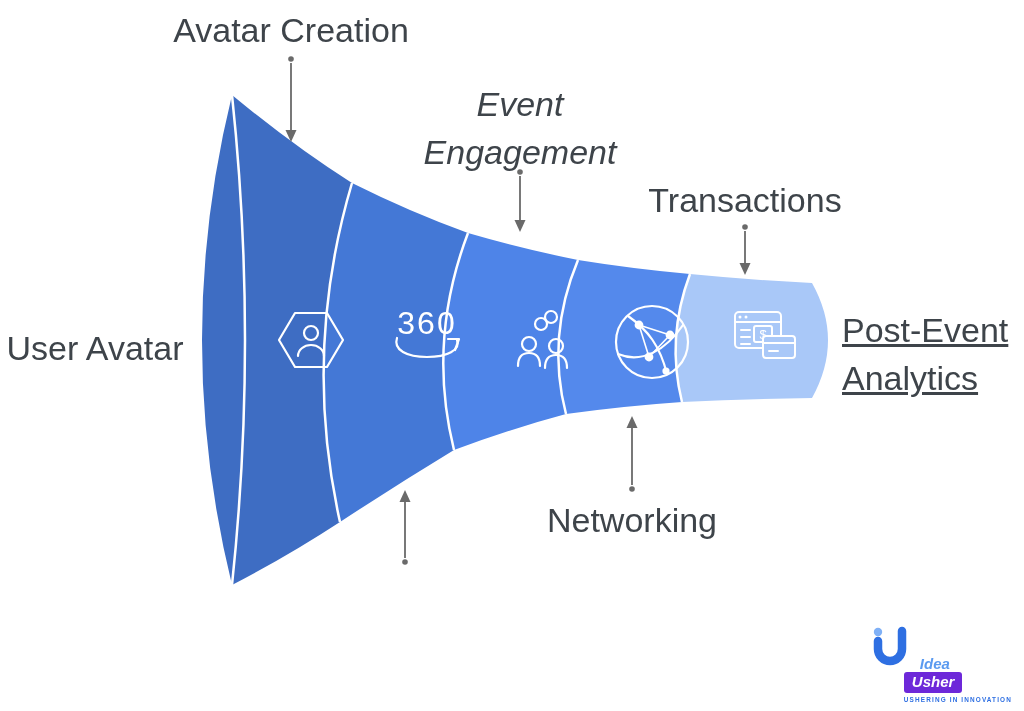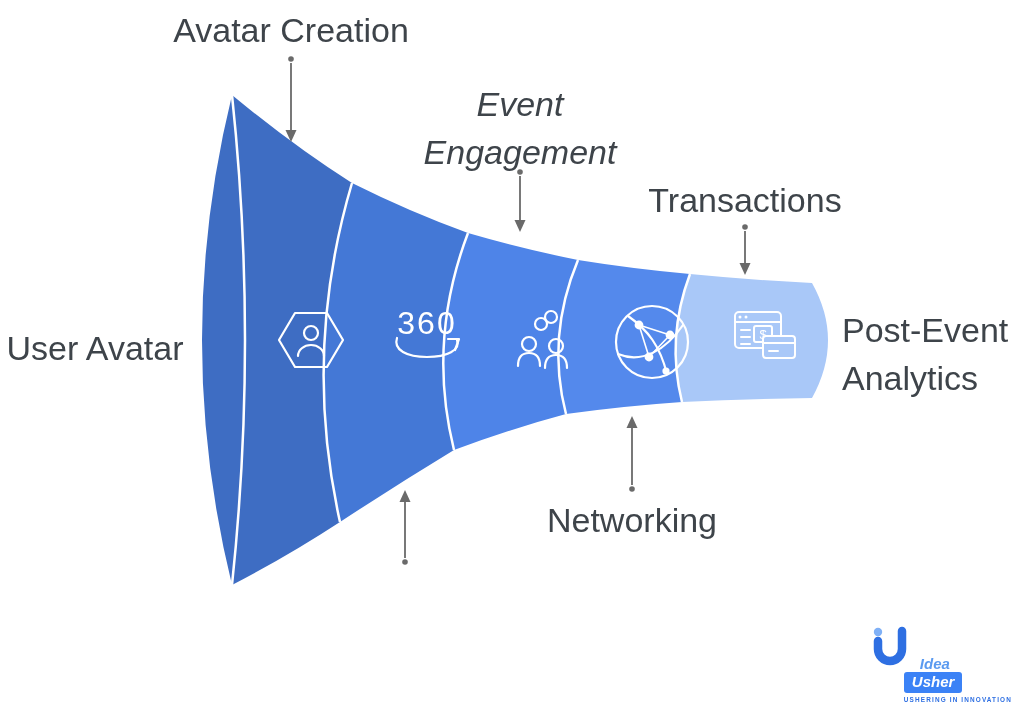--- a/index.html
+++ b/index.html
@@ -6,25 +6,25 @@
   html,body { width:1024px; height:711px; background:#ffffff; font-family:"Liberation Sans", sans-serif; }
   .canvas { position:relative; width:1024px; height:711px; background:#ffffff; overflow:hidden; }
   .canvas > svg.scene { position:absolute; left:0; top:0; }
   .label { position:absolute; font-size:34px; color:#3e444a; line-height:1.42; text-align:center; }
   .label-user-access        { left:0px;   top:324px; width:190px; }
   .label-avatar-creation    { left:166px; top:6px;   width:250px; }
   .label-event-engagement   { left:420px; top:80px;  width:200px;font-style:italic; }
   .label-transactions       { left:640px; top:176px; width:210px; }
   .label-immersive-environment { left:300px; top:570px; width:210px; }
   .label-networking         { left:530px; top:496px; width:204px;text-align:center; }
-  .label-post-event-analytics { left:842px; top:306px; width:175px; text-align:left; }
+  .label-post-event-analytics { left:842px; top:306px; width:175px; text-align:left;text-decoration:underline; }
   .logo { position:absolute; right:12px; bottom:8px; display:flex; align-items:flex-start; }
   .logo-text { display:flex; flex-direction:column; align-items:flex-start; margin-left:-6px;margin-top:33px; }
   .logo-idea { color:#5a9af0; font-weight:bold; font-style:italic; font-size:15px; line-height:1; margin-left:16px; }
-  .logo-usher { background:#3b82f6; color:#ffffff; font-weight:bold; font-style:italic; font-size:15px; line-height:1.15; padding:1px 8px 3px; border-radius:3px; margin-top:1px; }
+  .logo-usher { background:#6d28d9; color:#ffffff; font-weight:bold; font-style:italic; font-size:15px; line-height:1.15; padding:1px 8px 3px; border-radius:3px; margin-top:1px; }
   .logo-tagline { color:#2e6fe2; font-size:6.4px; font-weight:bold; letter-spacing:1.15px; margin-top:3px; white-space:nowrap; }
 </style>
 </head>
 <body>
 
 <div class="canvas">
 
   <svg class="scene" width="1024" height="711" viewBox="0 0 1024 711">
 
     <g>

